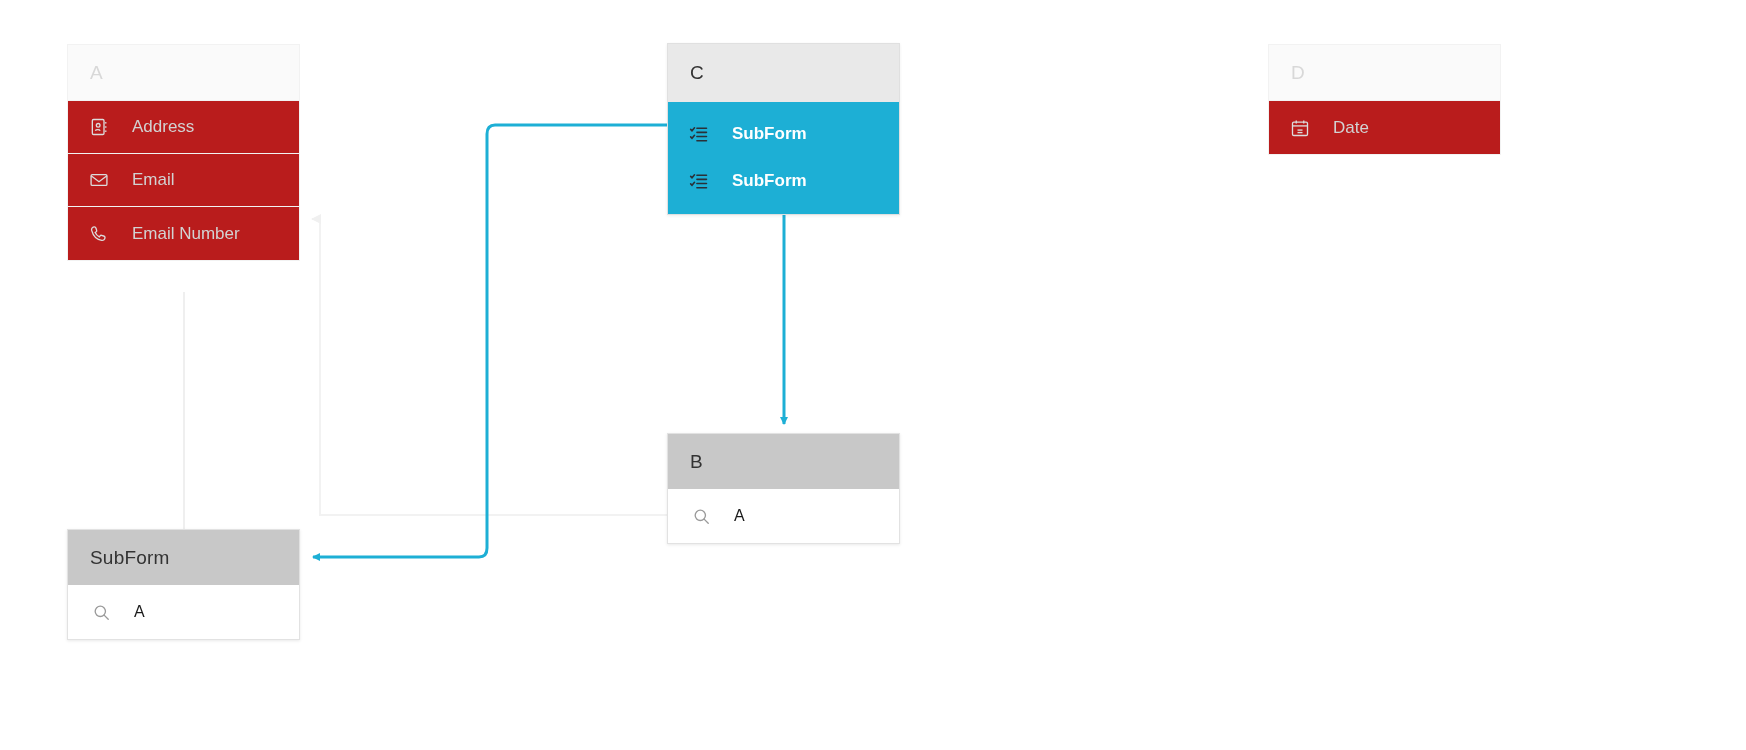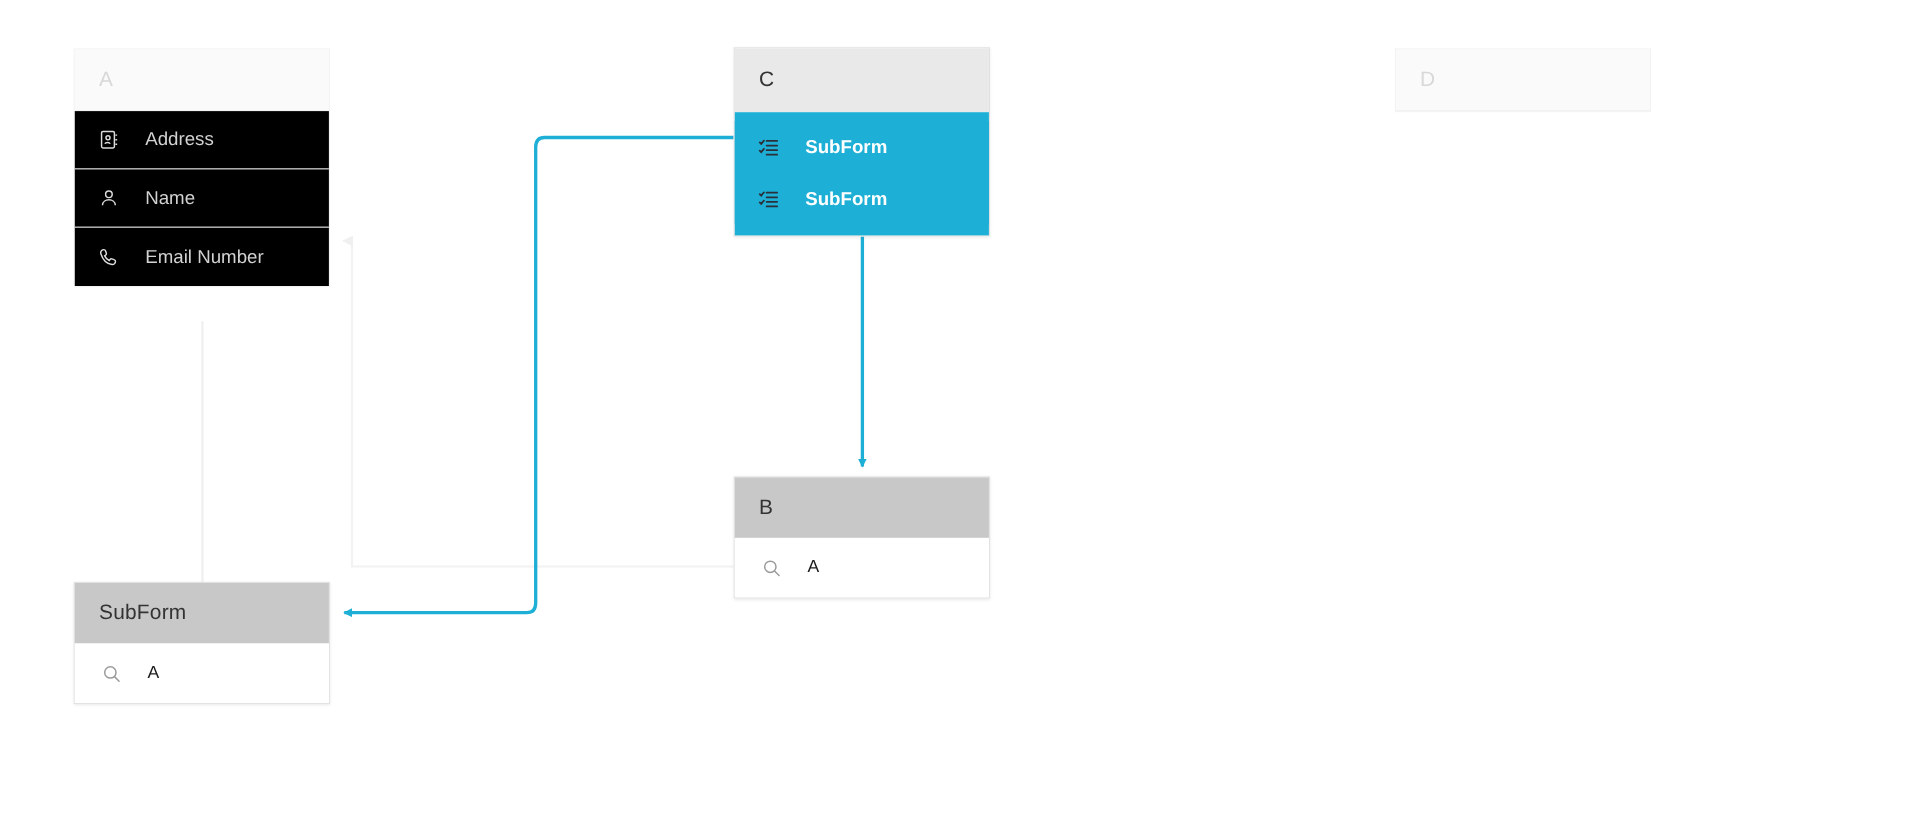--- a/index.html
+++ b/index.html
@@ -36,21 +36,21 @@
   .card-header {
     box-sizing: border-box;
     height: 56px;
     display: flex;
     align-items: center;
     padding: 0 22px;
     font-size: 19px;
     letter-spacing: .2px;
   }
   .card-body {
-    background: #000000;
+    background: #b91c1c;
   }
   .field-row {
     box-sizing: border-box;
     height: 53px;
     display: flex;
     align-items: center;
     padding: 0 20px;
     font-size: 17px;
   }
   .field-icon {
@@ -165,30 +165,30 @@
             <line x1="19" y1="7" x2="21" y2="7"></line>
             <line x1="19" y1="12" x2="21" y2="12"></line>
             <line x1="19" y1="17" x2="21" y2="17"></line>
             <circle cx="11" cy="10" r="2.2"></circle>
             <path d="M7.6 16.4c.8-1.7 5-1.7 5.8 0"></path>
           </svg>
         </span>
         <span class="field-label">Address</span>
       </div>
 
-
-      <div class="field-row">
-        <span class="field-icon">
-          <svg width="20" height="20" viewBox="0 0 24 24" stroke-width="1.6">
-            <circle cx="12" cy="8" r="3.6"></circle>
-            <path d="M5 20c0-4 3.4-6 7-6s7 2 7 6"></path>
-          </svg>
-        </span>
-        <span class="field-label">Name</span>
-      </div>
+      <div class="field-row">
+        <span class="field-icon">
+          <svg width="20" height="20" viewBox="0 0 24 24" stroke-width="1.6">
+            <rect x="2.5" y="5.5" width="19" height="13" rx="1.5"></rect>
+            <path d="M2.5 7 L12 14 L21.5 7"></path>
+          </svg>
+        </span>
+        <span class="field-label">Email</span>
+      </div>
+
 
       <div class="field-row">
         <span class="field-icon">
           <svg width="20" height="20" viewBox="0 0 24 24" stroke-width="1.6">
             <path d="M6.5 3.5c1 0 1.6.6 1.9 1.6l.8 2.5c.2.8 0 1.3-.6 1.8l-1.2.9c1 2.3 2.6 4 5 5.1l.9-1.2c.5-.6 1-.8 1.8-.6l2.5.8c1 .3 1.6.9 1.6 1.9 0 2.2-1.8 3.7-3.9 3.4C9.6 19 5 14.4 3.1 7.4 2.8 5.3 4.3 3.5 6.5 3.5z"></path>
           </svg>
         </span>
         <span class="field-label">Email Number</span>
       </div>
 
@@ -229,20 +229,35 @@
         <span class="field-label">SubForm</span>
       </div>
 
     </div>
   </div>
 
   <div class="card faded" id="card-d">
     <div class="card-header">
       <span>D</span>
     </div>
+    <div class="card-body">
+      <div class="field-row">
+        <span class="field-icon">
+          <svg width="20" height="20" viewBox="0 0 24 24" stroke-width="1.6">
+            <rect x="3" y="5" width="18" height="16" rx="1.6"></rect>
+            <line x1="3" y1="9.5" x2="21" y2="9.5"></line>
+            <line x1="7.5" y1="3" x2="7.5" y2="6.5"></line>
+            <line x1="16.5" y1="3" x2="16.5" y2="6.5"></line>
+            <line x1="9" y1="14.5" x2="15" y2="14.5"></line>
+            <line x1="9" y1="17.5" x2="15" y2="17.5"></line>
+          </svg>
+        </span>
+        <span class="field-label">Date</span>
+      </div>
+    </div>
   </div>
 
   <div class="card solid" id="card-b">
     <div class="card-header">
       <span>B</span>
     </div>
     <div class="card-body">
       <div class="field-row">
         <span class="field-icon">
           <svg width="19" height="19" viewBox="0 0 24 24" stroke-width="1.7" stroke-linecap="round">

